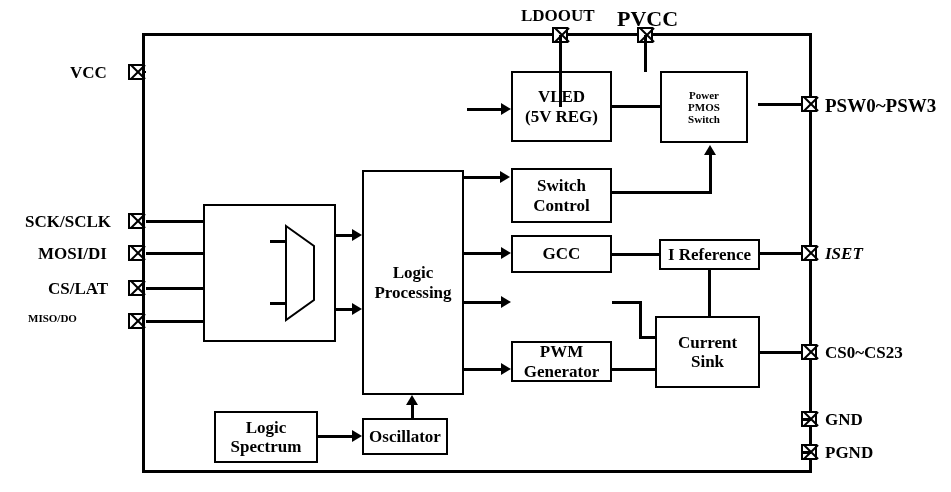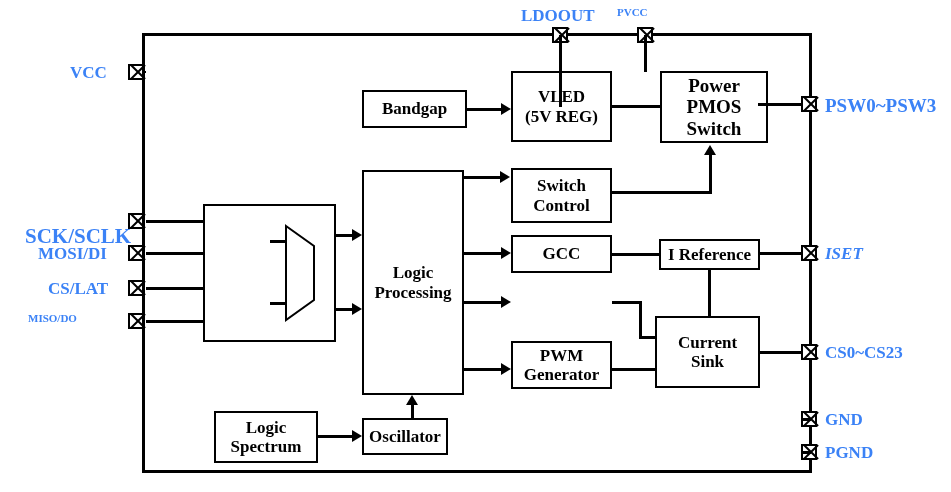--- a/index.html
+++ b/index.html
@@ -27,21 +27,21 @@
     font-weight: bold;
     font-family: "Liberation Serif", serif;
     color: #000;
     line-height: 1.12;
     white-space: pre-line;
   }
   .lbl {
     position: absolute;
     font-weight: bold;
     font-family: "Liberation Serif", serif;
-    color: #3b82f6;
+    color: #000000;
     white-space: nowrap;
   }
   .wire {
     position: absolute;
     background: #000;
   }
   .pad {
     position: absolute;
     width: 16px;
     height: 16px;
@@ -89,67 +89,66 @@
 
   <div class="wire" style="left:142px; top:33px;  width:670px; height:3px;"></div>
   <div class="wire" style="left:142px; top:33px;  width:3px;  height:440px;"></div>
   <div class="wire" style="left:809px; top:33px;  width:3px;  height:440px;"></div>
   <div class="wire" style="left:142px; top:470px; width:670px; height:3px;"></div>
 
   <div class="pad" style="left:552px; top:27px;"></div>
   <div class="pad" style="left:637px; top:27px;"></div>
 
   <div class="lbl" style="left:521px; top:6px;  font-size:17px;">LDOOUT</div>
-  <div class="lbl" style="left:617px; top:6px;  font-size:11px;">PVCC</div>
+  <div class="lbl" style="left:617px; top:6px;  font-size:22px;">PVCC</div>
 
   <div class="pad" style="left:128px; top:64px;"></div>
   <div class="pad" style="left:128px; top:213px;"></div>
   <div class="pad" style="left:128px; top:245px;"></div>
   <div class="pad" style="left:128px; top:280px;"></div>
   <div class="pad" style="left:128px; top:313px;"></div>
 
   <div class="lbl" style="left:70px;  top:63px;  font-size:17px;">VCC</div>
-  <div class="lbl" style="left:25px;  top:224px; font-size:21px;">SCK/SCLK</div>
+  <div class="lbl" style="left:25px;  top:212px; font-size:17px;">SCK/SCLK</div>
   <div class="lbl" style="left:38px;  top:244px; font-size:17px;">MOSI/DI</div>
   <div class="lbl" style="left:48px;  top:279px; font-size:17px;">CS/LAT</div>
   <div class="lbl" style="left:28px;  top:312px; font-size:11px;">MISO/DO</div>
 
   <div class="pad" style="left:801px; top:96px;"></div>
   <div class="pad" style="left:801px; top:245px;"></div>
   <div class="pad" style="left:801px; top:344px;"></div>
   <div class="pad" style="left:801px; top:411px;"></div>
   <div class="pad" style="left:801px; top:444px;"></div>
 
   <div class="lbl" style="left:825px; top:95px;  font-size:19px;">PSW0~PSW3</div>
   <div class="lbl" style="left:825px; top:244px; font-size:17px;font-style:italic;">ISET</div>
   <div class="lbl" style="left:825px; top:343px; font-size:17px;">CS0~CS23</div>
   <div class="lbl" style="left:825px; top:410px; font-size:17px;">GND</div>
   <div class="lbl" style="left:825px; top:443px; font-size:17px;">PGND</div>
 
-  <div class="box" style="left:362px; top:90px;  width:105px; height:38px; font-size:17px;">Bandgap</div>
   <div class="box" style="left:511px; top:71px;  width:101px; height:71px; font-size:17px;">VLED
 (5V REG)</div>
-  <div class="box" style="left:660px; top:71px;  width:108px;  height:72px; font-size:19px;">Power
+  <div class="box" style="left:660px; top:71px;  width:88px;  height:72px; font-size:11px;">Power
 PMOS
 Switch</div>
   <div class="box" style="left:511px; top:168px; width:101px; height:55px; font-size:17px;">Switch
 Control</div>
 
   <div class="box" style="left:216px; top:224px; width:54px;  height:35px; font-size:17px;">SPI</div>
   <div class="box" style="left:216px; top:286px; width:54px;  height:35px; font-size:17px;">VSB</div>
   <div class="box" style="left:203px; top:204px; width:133px; height:138px;"></div>
 
   <div class="box" style="left:362px; top:170px; width:102px; height:225px; font-size:17px;">Logic
 Processing</div>
 
   <div class="box" style="left:659px; top:239px; width:101px; height:31px; font-size:17px;">I Reference</div>
   <div class="box" style="left:511px; top:235px; width:101px; height:38px; font-size:17px;">GCC</div>
   <div class="box" style="left:655px; top:316px; width:105px; height:72px; font-size:17px;">Current
 Sink</div>
-  <div class="box" style="left:511px; top:341px; width:101px; height:48px; font-size:17px;">PWM
+  <div class="box" style="left:511px; top:341px; width:101px; height:41px; font-size:17px;">PWM
 Generator</div>
 
   <div class="box" style="left:214px; top:411px; width:104px; height:52px; font-size:17px;">Logic
 Spectrum</div>
   <div class="box" style="left:362px; top:418px; width:86px; height:37px; font-size:17px;">Oscillator</div>
 
   <svg class="mux" style="left:284px; top:224px; width:32px; height:98px;" viewBox="0 0 32 98">
     <polygon points="2,2 30,22 30,76 2,96"></polygon>
   </svg>
 

